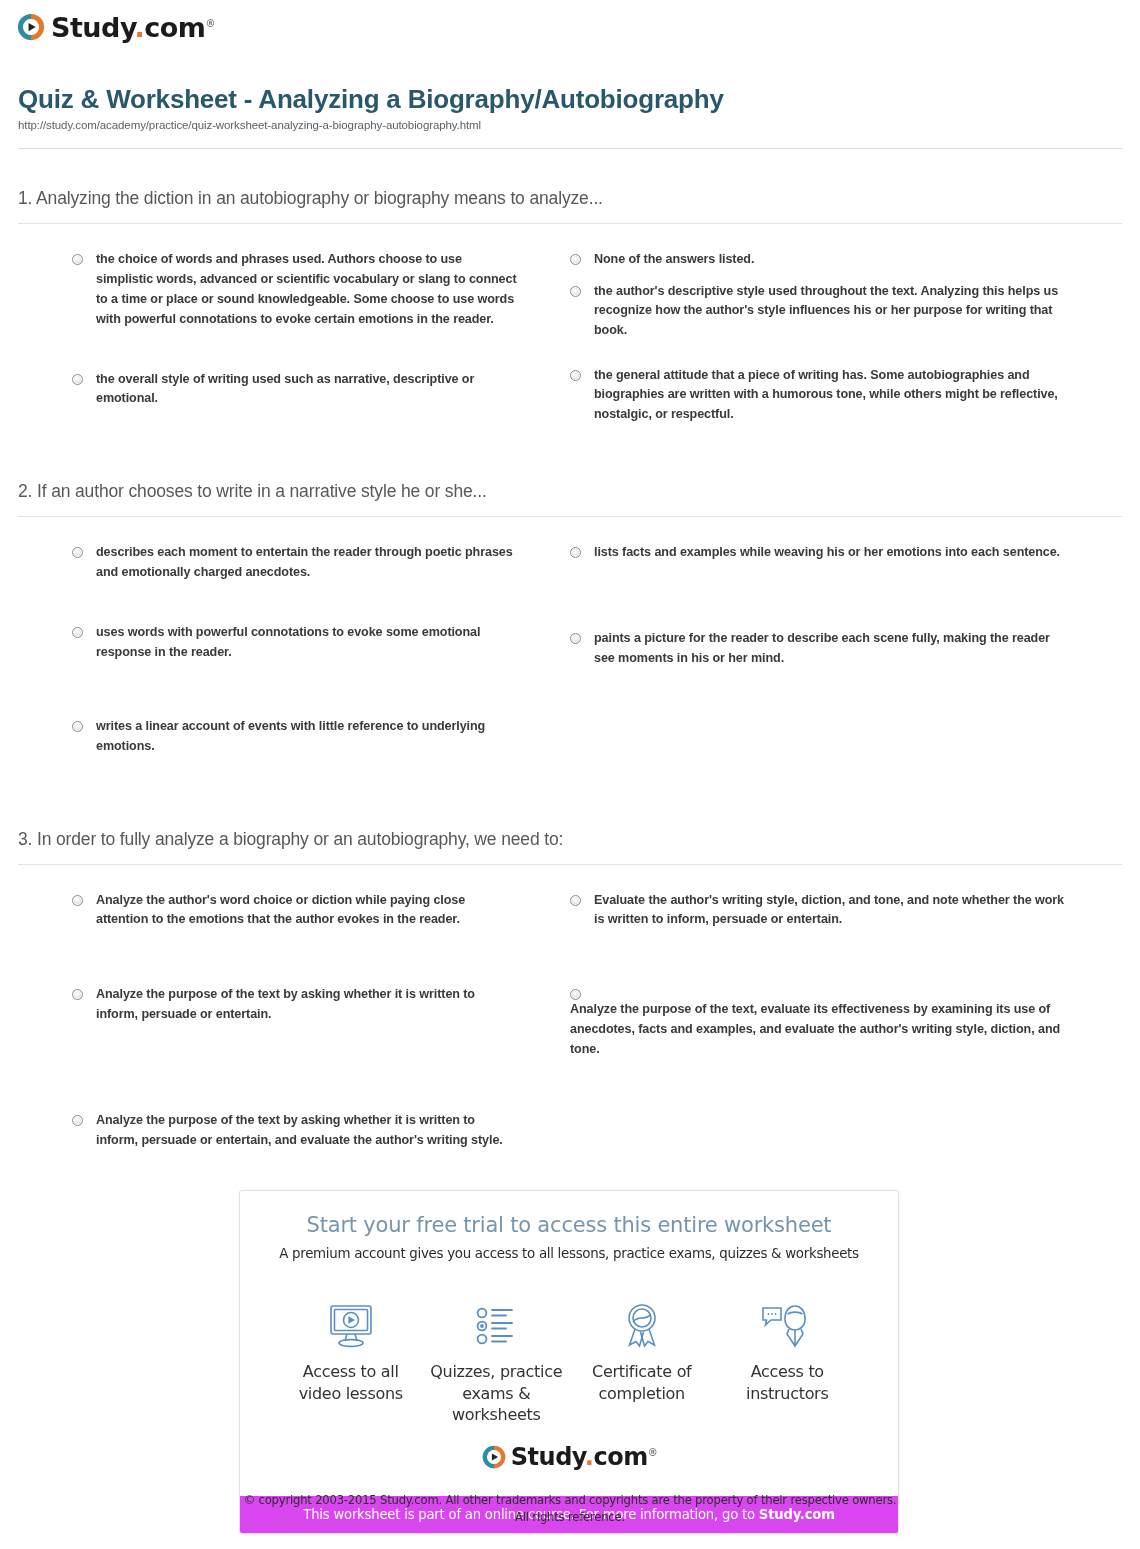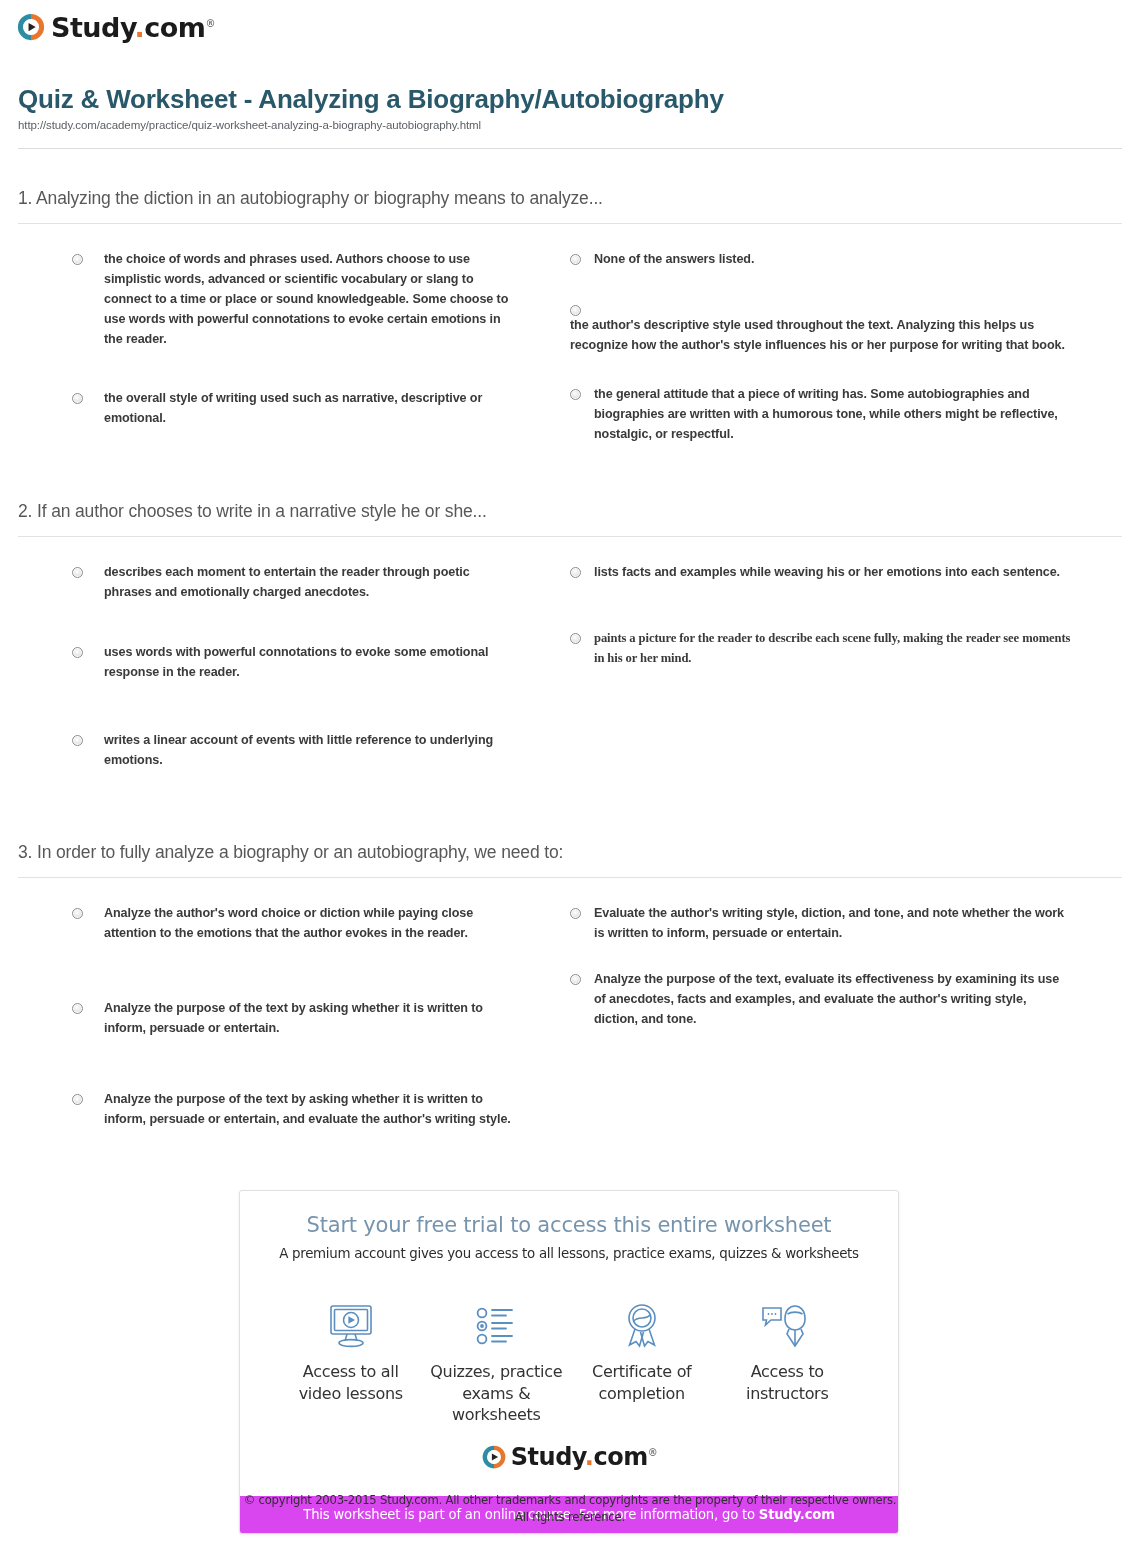--- a/index.html
+++ b/index.html
@@ -95,21 +95,21 @@
     flex-wrap: wrap;
     padding-top: 26px;
   }
   .answer {
     width: 50%;
     display: flex;
     align-items: flex-start;
     padding-right: 50px;
     margin-bottom: 26px;
   }
-  .answer.col-left { padding-left: 54px; gap: 8px; }
+  .answer.col-left { padding-left: 54px; }
   .answer.col-right { padding-left: 0px; }
   .radio {
     flex: 0 0 auto;
     width: 11px;
     height: 11px;
     border-radius: 50%;
     border: 1px solid #8d8d8d;
     background: radial-gradient(circle at 45% 40%, #ffffff 0%, #e3e3e3 60%, #c9c9c9 100%);
     margin-top: 4px;
     margin-right: 13px;
@@ -235,21 +235,21 @@
     <div class="q-prompt">1. Analyzing the diction in an autobiography or biography means to analyze...</div>
     <div class="answers">
       <div class="answer col-left">
         <span class="radio"></span>
         <span class="answer-text">the choice of words and phrases used. Authors choose to use simplistic words, advanced or scientific vocabulary or slang to connect to a time or place or sound knowledgeable. Some choose to use words with powerful connotations to evoke certain emotions in the reader.</span>
       </div>
       <div class="answer col-right">
         <span class="radio"></span>
         <span class="answer-text">None of the answers listed.</span>
       </div>
-      <div class="answer col-right" style="width:50%;padding-left:0;margin-left:50%;margin-top:-74px;margin-bottom:0;flex-direction:column;">
+      <div class="answer col-right" style="width:50%;padding-left:0;margin-left:50%;margin-top:-74px;margin-bottom:0;">
         <span class="radio"></span>
         <span class="answer-text">the author's descriptive style used throughout the text. Analyzing this helps us recognize how the author's style influences his or her purpose for writing that book.</span>
       </div>
       <div class="answer col-left" style="margin-top:14px;">
         <span class="radio"></span>
         <span class="answer-text">the overall style of writing used such as narrative, descriptive or emotional.</span>
       </div>
       <div class="answer col-right" style="margin-top:10px;">
         <span class="radio"></span>
         <span class="answer-text">the general attitude that a piece of writing has. Some autobiographies and biographies are written with a humorous tone, while others might be reflective, nostalgic, or respectful.</span>
@@ -266,21 +266,21 @@
         <span class="answer-text">describes each moment to entertain the reader through poetic phrases and emotionally charged anecdotes.</span>
       </div>
       <div class="answer col-right">
         <span class="radio"></span>
         <span class="answer-text">lists facts and examples while weaving his or her emotions into each sentence.</span>
       </div>
       <div class="answer col-left" style="margin-top:14px;">
         <span class="radio"></span>
         <span class="answer-text">uses words with powerful connotations to evoke some emotional response in the reader.</span>
       </div>
-      <div class="answer col-right" style="margin-top:0;font-family:Liberation Serif, serif;">
+      <div class="answer col-right" style="margin-top:20px;">
         <span class="radio"></span>
         <span class="answer-text">paints a picture for the reader to describe each scene fully, making the reader see moments in his or her mind.</span>
       </div>
       <div class="answer col-left" style="margin-top:22px;">
         <span class="radio"></span>
         <span class="answer-text">writes a linear account of events with little reference to underlying emotions.</span>
       </div>
     </div>
   </div>
   <div class="q-gap-2"></div>
@@ -293,21 +293,21 @@
         <span class="answer-text">Analyze the author's word choice or diction while paying close attention to the emotions that the author evokes in the reader.</span>
       </div>
       <div class="answer col-right">
         <span class="radio"></span>
         <span class="answer-text">Evaluate the author's writing style, diction, and tone, and note whether the work is written to inform, persuade or entertain.</span>
       </div>
       <div class="answer col-left" style="margin-top:29px;">
         <span class="radio"></span>
         <span class="answer-text">Analyze the purpose of the text by asking whether it is written to inform, persuade or entertain.</span>
       </div>
-      <div class="answer col-right" style="">
+      <div class="answer col-right" style="margin-top:29px;flex-direction:column;">
         <span class="radio"></span>
         <span class="answer-text">Analyze the purpose of the text, evaluate its effectiveness by examining its use of anecdotes, facts and examples, and evaluate the author's writing style, diction, and tone.</span>
       </div>
       <div class="answer col-left" style="margin-top:25px;">
         <span class="radio"></span>
         <span class="answer-text">Analyze the purpose of the text by asking whether it is written to inform, persuade or entertain, and evaluate the author's writing style.</span>
       </div>
     </div>
   </div>
 

